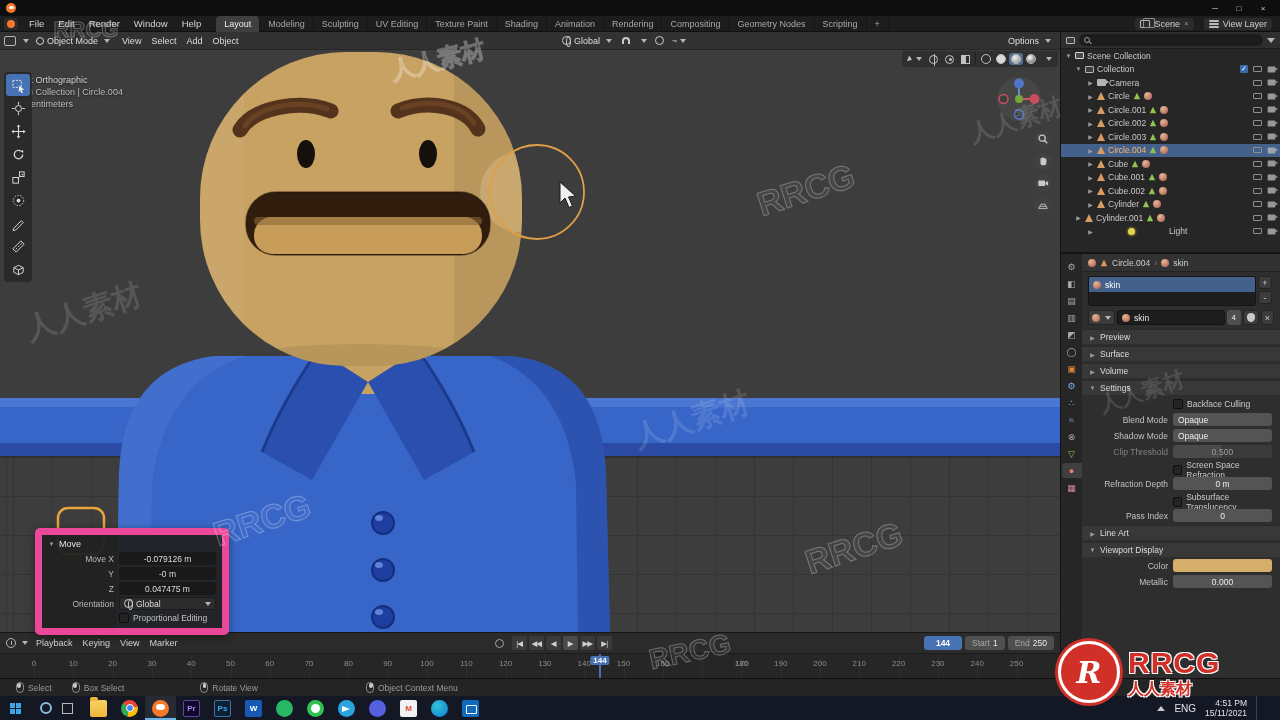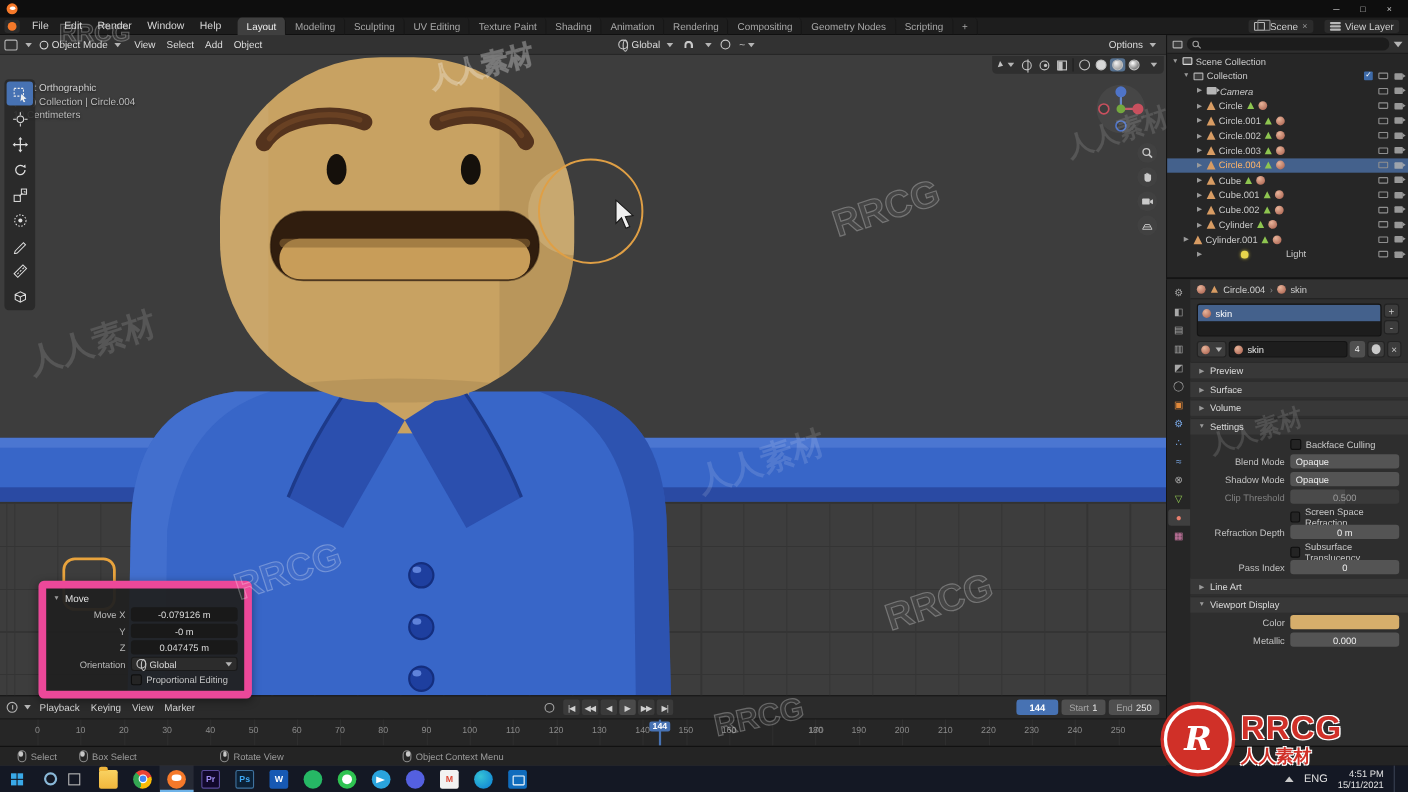--- a/index.html
+++ b/index.html
@@ -188,21 +188,21 @@
 .tbi.whatsapp{background:#2fc351;border-radius:50%}
 .tbi.whatsapp::after{content:"";position:absolute;inset:4px;background:#fff;border-radius:50%}
 .tbi.telegram{background:#2aa4dd;border-radius:50%}
 .tbi.telegram::after{content:"";position:absolute;left:4px;top:6px;border-left:8px solid #fff;border-top:3px solid transparent;border-bottom:3px solid transparent}
 .tbi.discord{background:#5460e0;border-radius:50%}
 .tbi.gmail{background:#f2f2f2;border-radius:2px}
 .tbi.gmail span{color:#dd4b39}
 .tbi.edge{background:radial-gradient(circle at 35% 35%,#35c3d6,#0b7bd4);border-radius:50%}
 .tbi.store{background:#0f6cbd;border-radius:2px}
 .tbi.store::after{content:"";position:absolute;left:4px;top:5px;width:9px;height:7px;border:1.5px solid #fff;border-radius:1px}
-.tray{margin-left:auto;display:flex;align-items:center;gap:9px;padding-right:8px;color:#e3e3e3}
+.tray{margin-left:auto;display:flex;align-items:center;gap:9px;padding-right:19px;color:#e3e3e3}
 .chevup{width:0;height:0;border-left:4px solid transparent;border-right:4px solid transparent;border-bottom:5px solid #c9c9c9}
 .clockstack{display:flex;flex-direction:column;align-items:flex-end;font-size:8.5px;line-height:10px}
 .showdesk{width:5px;height:24px;border-left:1px solid #3a4152}
 
 .wmlayer{position:absolute;inset:0;pointer-events:none;z-index:50}
 .wm{position:absolute;font-weight:bold;color:rgba(255,255,255,.13);white-space:nowrap}
 .wm.out{color:rgba(255,255,255,.05);-webkit-text-stroke:1px rgba(255,255,255,.28)}
 .rrcg-logo{position:absolute;left:1058px;top:634px;width:218px;height:76px;z-index:60;display:flex;align-items:center;gap:8px;pointer-events:none}
 .rrcg-circle{width:62px;height:62px;border-radius:50%;background:#d03028;border:3px solid #fff;box-shadow:0 0 0 3px #d03028;display:flex;align-items:center;justify-content:center}
 .rrcg-circle b{color:#fff;font-size:30px;font-style:italic;font-family:"DejaVu Serif","Liberation Serif",serif}
@@ -552,21 +552,21 @@
       <span class="tw">▼</span>
       <span class="ic-colb"></span>
       <span class="ol-nm">Collection</span>
       <span class="ol-right">
           <span class="mi-cb">✓</span>
           <span class="mi-mon"></span>
           <span class="ic-camo mi-cam"></span>
         </span>
     </div>
     <div id="ol-list">
-        <div class="ol-row" style="padding-left: 26px; font-style: italic;">
+        <div class="ol-row" style="padding-left: 26px;">
           <span class="tw">▶</span>
           <span class="ic-camo"></span>
           <span class="ol-nm">Camera</span>
           <span class="ol-right">
             <span class="mi-mon"></span>
             <span class="ic-camo mi-cam"></span>
           </span>
         </div>
         <div class="ol-row" style="padding-left: 26px;">
           <span class="tw">▶</span>

